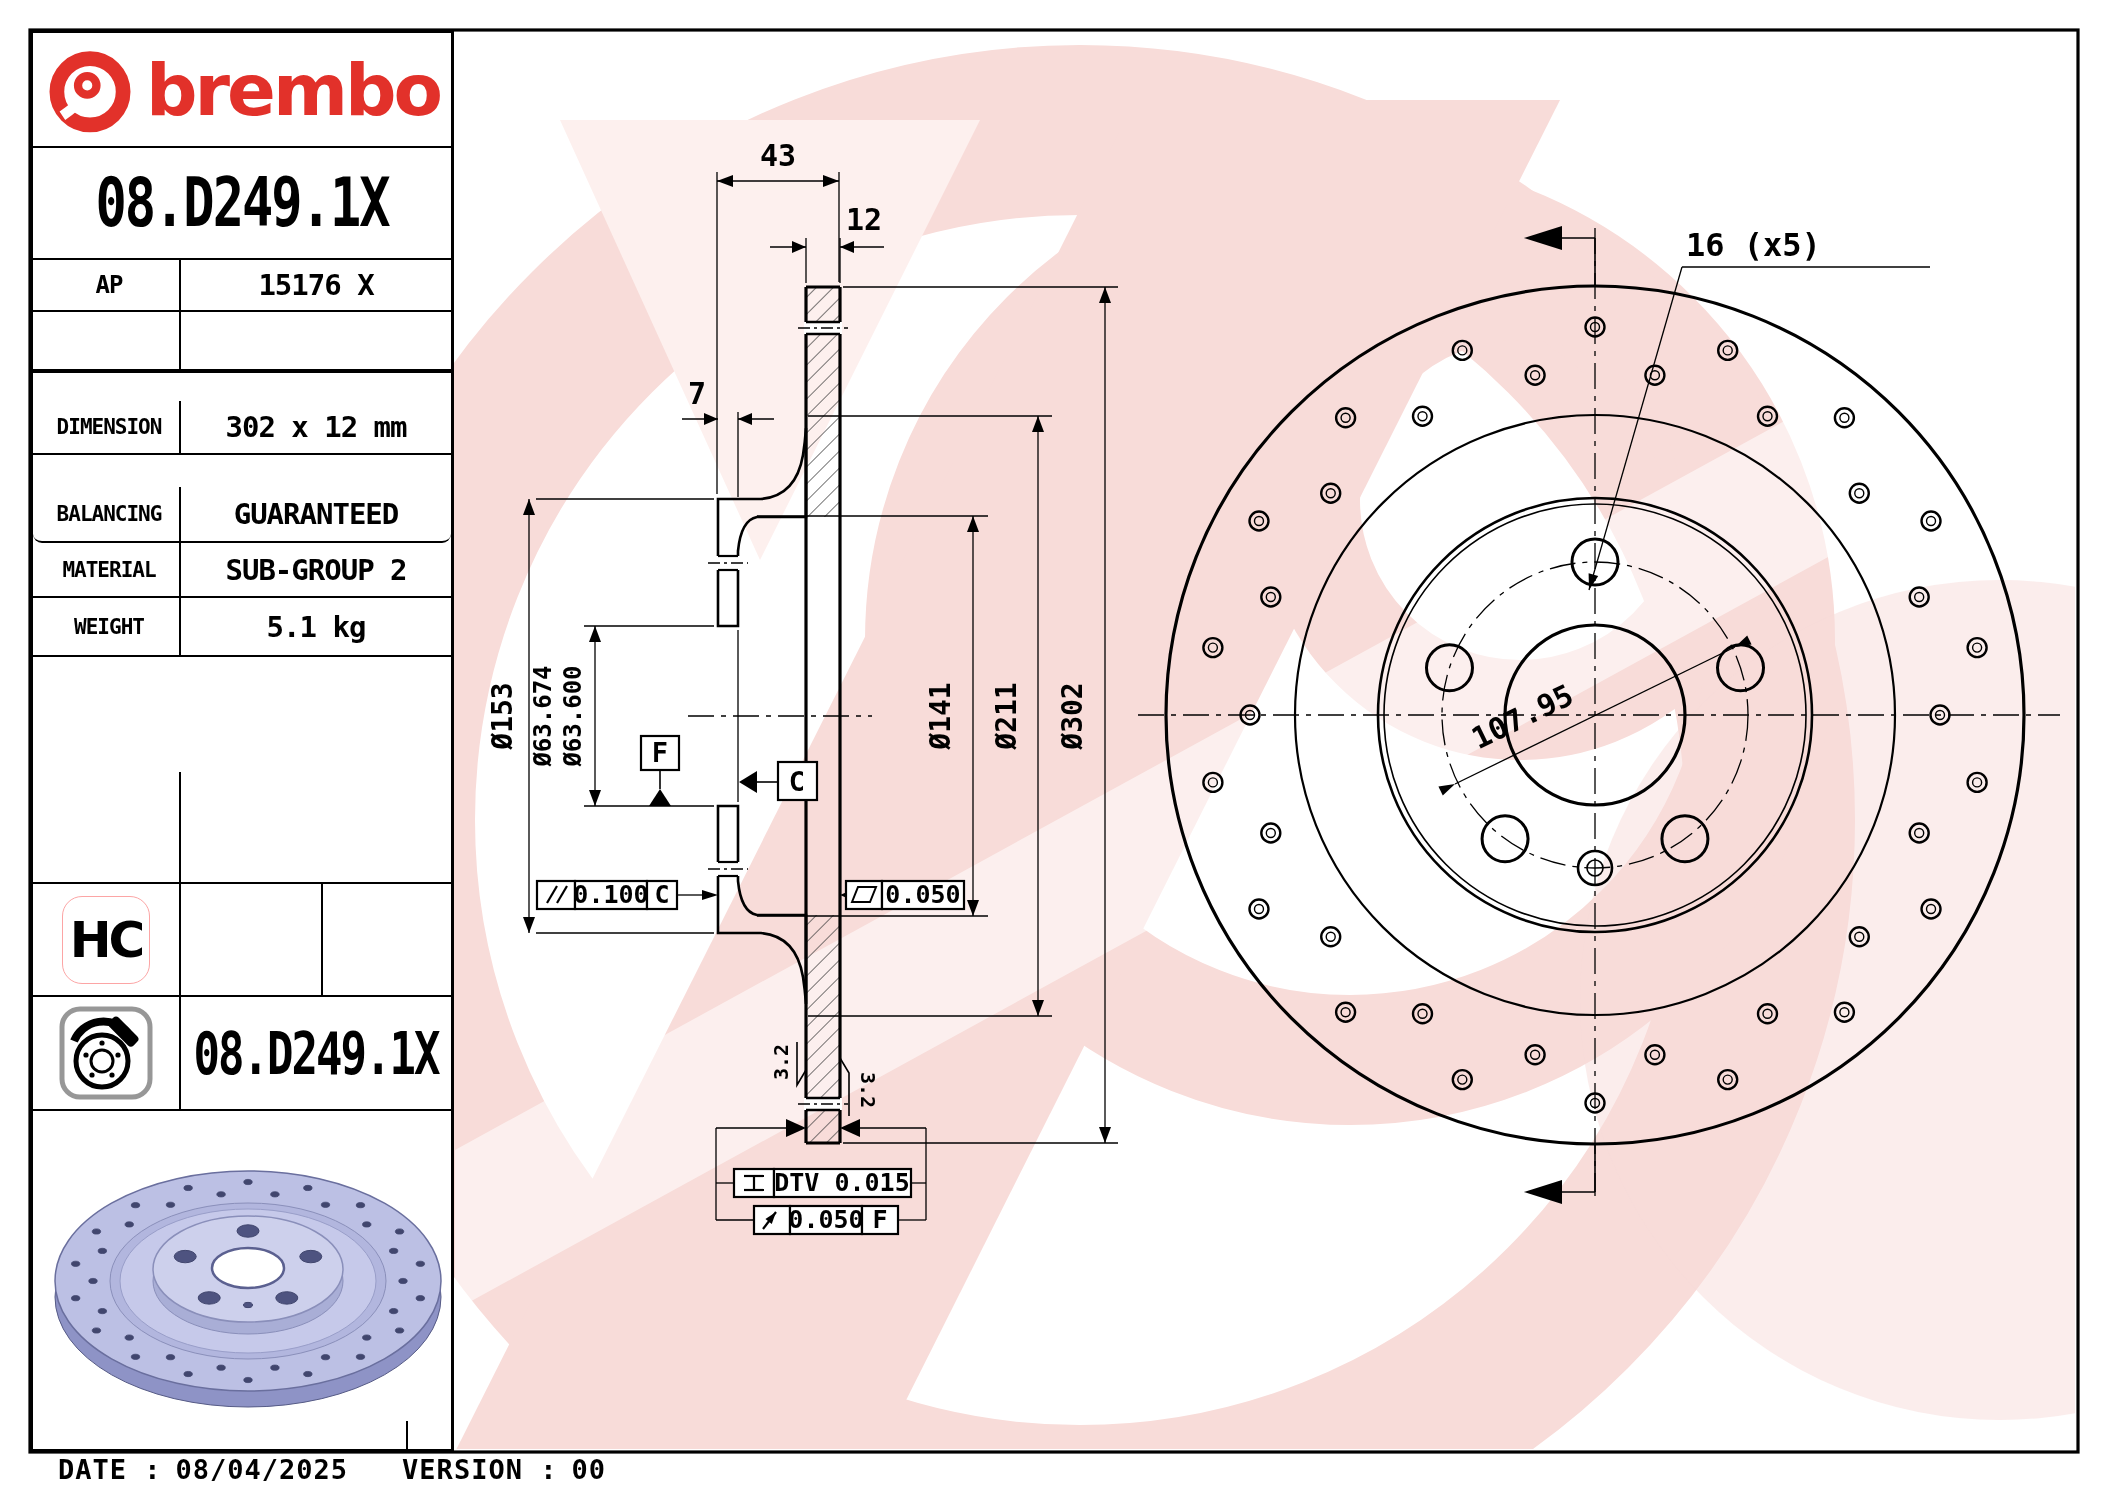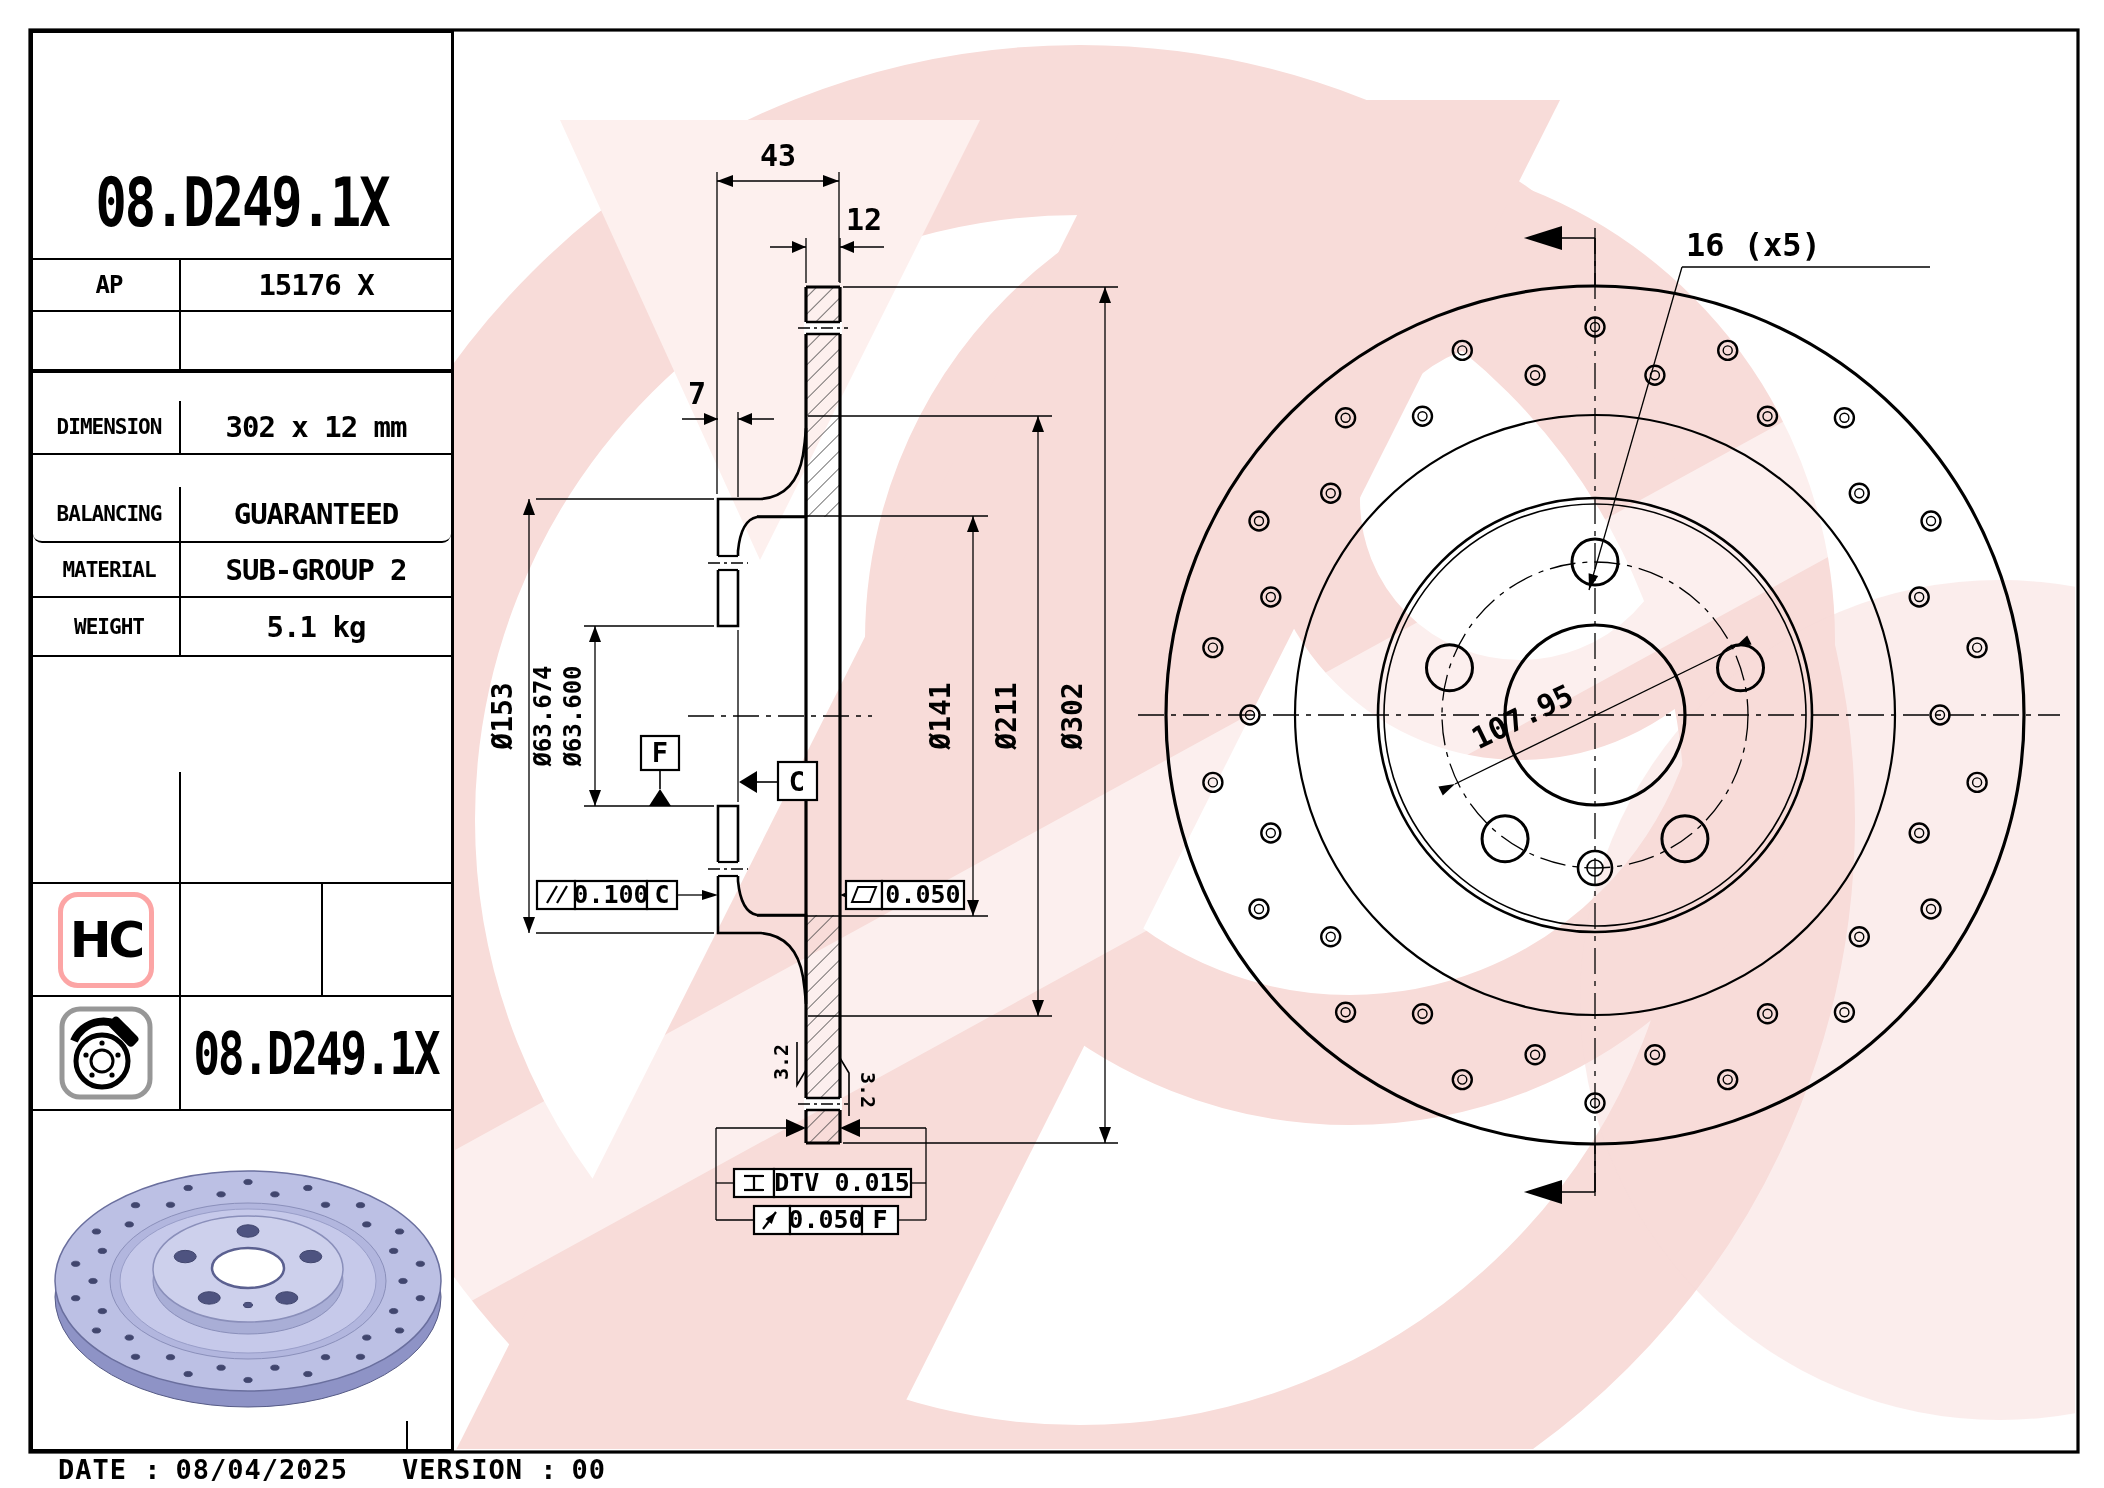--- a/index.html
+++ b/index.html
@@ -23,21 +23,21 @@
   .logo-wrap{display:flex;align-items:center;justify-content:center;gap:10px;height:100%;}
   .wordmark{font-family:"DejaVu Sans",sans-serif;font-weight:bold;font-size:72px;letter-spacing:-3px;line-height:1;}
   .big-pn{display:flex;align-items:center;justify-content:center;height:100%;
           font-weight:bold;font-size:52px;letter-spacing:-2px;transform:scaleY(1.3);}
   .pn-repeat{font-weight:bold;font-size:44px;letter-spacing:-2px;transform:scaleY(1.35);}
   .e-circle{width:86px;height:86px;border:4px solid #8d8d8d;border-radius:50%;
             display:flex;align-items:center;justify-content:center;
             font-family:"DejaVu Serif",serif;font-weight:bold;font-size:38px;letter-spacing:-2px;}
   .e-lines{display:flex;flex-direction:column;align-items:center;justify-content:center;height:100%;
            font-weight:bold;font-size:28px;line-height:1.3;letter-spacing:-1px;}
-  .hc-badge{width:86px;height:86px;border:5px solid #fca5a5;border-radius:20px;background:#fff;
+  .hc-badge{width:86px;height:86px;border:1px solid #fca5a5;border-radius:20px;background:#fff;
             display:flex;align-items:center;justify-content:center;
             font-family:"DejaVu Sans",sans-serif;font-weight:bold;font-size:50px;letter-spacing:-3px;}
   .fold-tick{position:absolute;left:373px;bottom:0;width:2px;height:28px;background:#000;}
 
   
   .footer{position:absolute;left:58px;top:1454px;z-index:2;display:flex;gap:14px;
           font-weight:bold;font-size:27px;letter-spacing:1px;}
   .footer .gap{width:26px;}
 
   
@@ -386,20 +386,30 @@
       <polygon class="blk" transform="translate(1735 647) rotate(-26)" points="0,0 16,-5 16,5"></polygon>
       <text class="t t30" transform="translate(1527 726) rotate(-26)" text-anchor="middle">107.95</text>
     </g>
   </g>
 
   <line x1="405" y1="1424" x2="405" y2="1452" class="ln w2"></line>
 </svg>
 
 <div class="panel">
 
+  <div class="row" style="top:0;height:115px;">
+    <div class="logo-wrap">
+      <svg width="92" height="92" viewBox="0 0 100 100">
+        <circle cx="50" cy="52" r="36" fill="none" stroke="#e2312a" stroke-width="16"></circle>
+        <path d="M20,78 Q50,58 62,30" fill="none" stroke="#ffffff" stroke-width="11"></path>
+        <circle cx="47" cy="45" r="10" fill="none" stroke="#e2312a" stroke-width="9"></circle>
+      </svg>
+      <span class="wordmark" style="color:#e2312a;">brembo</span>
+    </div>
+  </div>
 
   <div class="row" style="top:115px;height:112px;">
     <div class="big-pn">08.D249.1X</div>
   </div>
 
   <div class="row" style="top:227px;height:52px;">
     <div class="cell lbl" style="font-size:24px;">AP</div>
     <div class="cell val">15176 X</div>
   </div>
 

